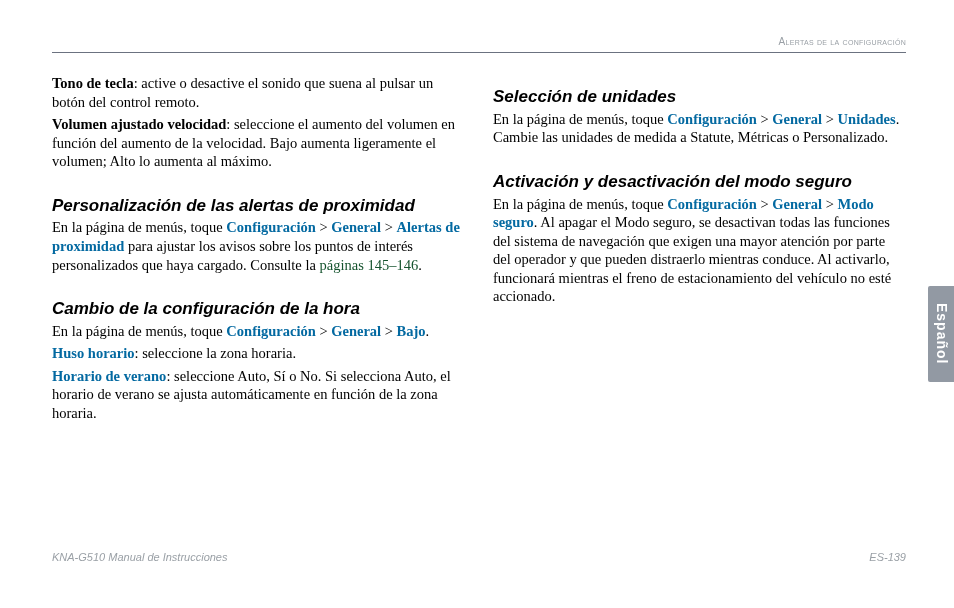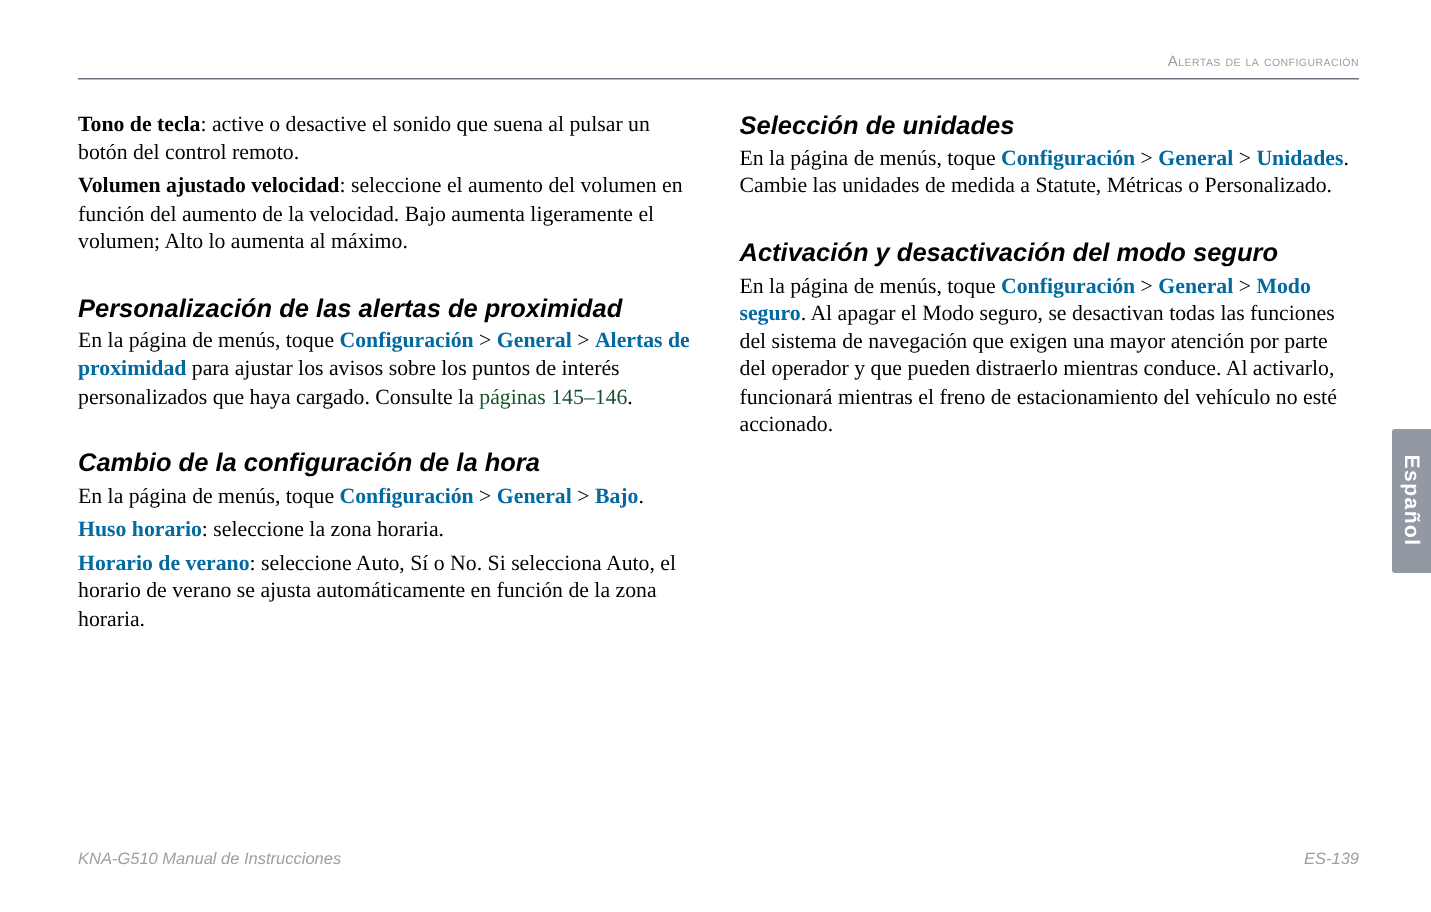--- a/index.html
+++ b/index.html
@@ -72,21 +72,21 @@
     justify-content: center;
     writing-mode: vertical-rl;
     letter-spacing: 1px;
     border-top-left-radius: 2px;
     border-bottom-left-radius: 2px;
   }
   .footer {
     position: absolute;
     left: 52px;
     right: 48px;
-    bottom: 28px;
+    bottom: 44px;
     display: flex;
     justify-content: space-between;
     font-family: Arial, Helvetica, sans-serif;
     font-size: 11px;
     font-style: italic;
     color: #9aa0a6;
   }
 </style>
 </head>
 <body>
@@ -116,21 +116,21 @@
     </p>
     <p class="para blk">
       <span class="link">Huso horario</span><span>: seleccione la zona horaria.</span>
     </p>
     <p class="para">
       <span class="link">Horario de verano</span><span>: seleccione Auto, Sí o No. Si selecciona Auto, el horario de verano se ajusta automáticamente en función de la zona horaria.</span>
     </p>
   </div>
 
   <div class="col">
-    <h3 class="section" style="margin-top:0">Selección de unidades</h3>
+    <h3 class="section" style="margin-top:13px">Selección de unidades</h3>
     <p class="para">
       <span>En la página de menús, toque </span><span class="link">Configuración</span><span class="sep"> &gt; </span><span class="link">General</span><span class="sep"> &gt; </span><span class="link">Unidades</span><span>. Cambie las unidades de medida a Statute, Métricas o Personalizado.</span>
     </p>
 
     <h3 class="section">Activación y desactivación del modo seguro</h3>
     <p class="para">
       <span>En la página de menús, toque </span><span class="link">Configuración</span><span class="sep"> &gt; </span><span class="link">General</span><span class="sep"> &gt; </span><span class="link">Modo seguro</span><span>. Al apagar el Modo seguro, se desactivan todas las funciones del sistema de navegación que exigen una mayor atención por parte del operador y que pueden distraerlo mientras conduce. Al activarlo, funcionará mientras el freno de estacionamiento del vehículo no esté accionado.</span>
     </p>
   </div>
 </div>

